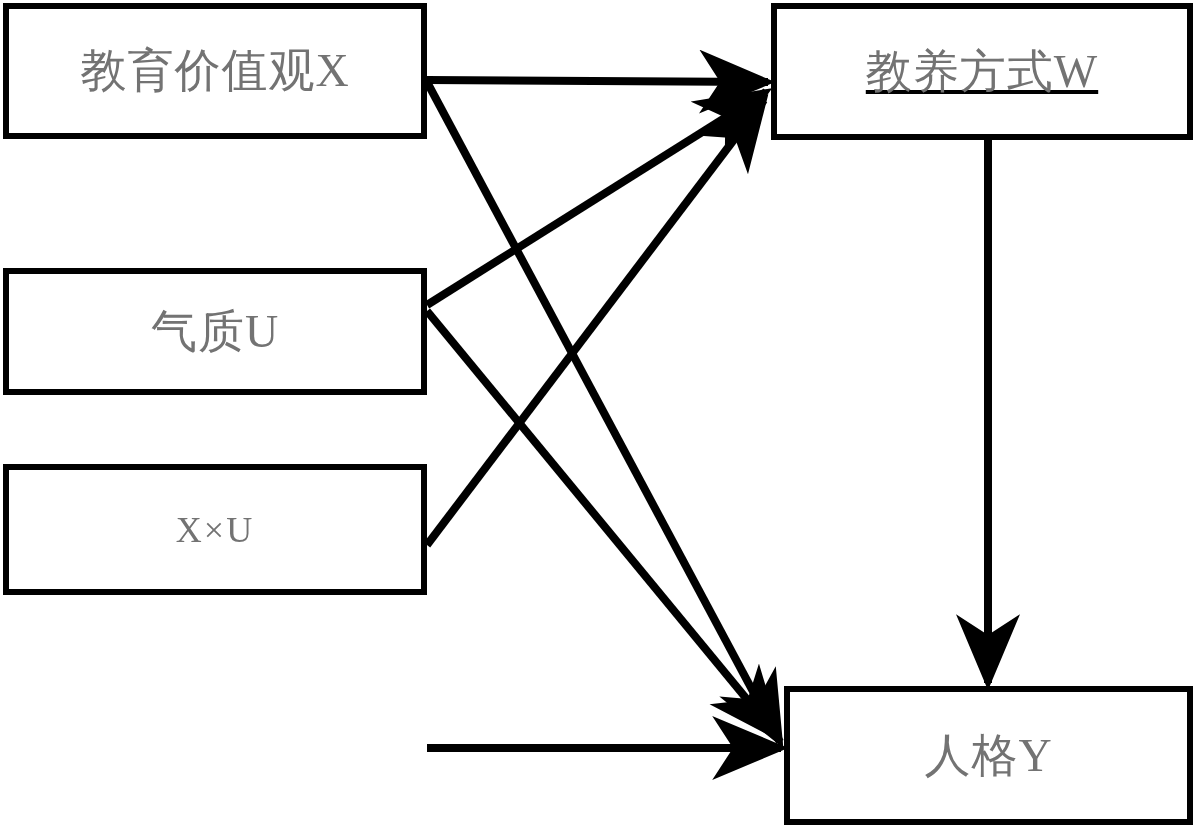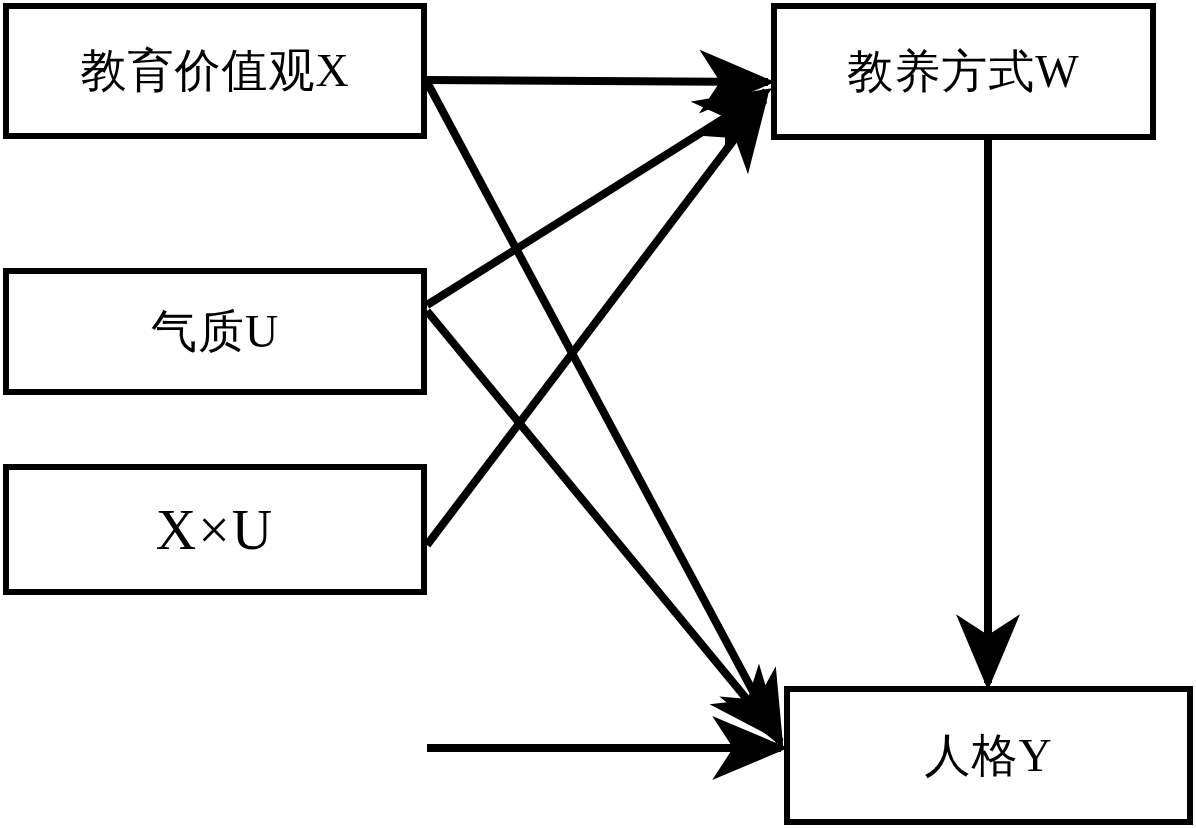--- a/index.html
+++ b/index.html
@@ -27,38 +27,38 @@
     box-sizing: border-box;
     background: #ffffff;
     border: 6px solid #000000;
     display: flex;
     align-items: center;
     justify-content: center;
     z-index: 3;
   }
   .node-label {
     font-family: "Liberation Serif", "DejaVu Serif", serif;
-    color: #000000;
+    color: #737373;
     line-height: 1;
     white-space: nowrap;
   }
   .cjk-label {
     font-size: 46px;
     letter-spacing: 1px;
   }
   .latin-label {
-    font-size: 56px;
+    font-size: 36px;
     letter-spacing: 2px;
   }
   
   #node-x      { left: 3px;   top: 3px;   width: 424px; height: 136px; }
   #node-u      { left: 3px;   top: 228px; width: 424px; height: 127px; margin-top: 40px; }
   #node-xu     { left: 3px;   top: 464px; width: 424px; height: 131px; }
   #node-uw     { left: 3px;   top: 689px; width: 424px; height: 139px; }
-  #node-w      { left: 771px; top: 3px;   width: 385px; height: 137px; }
+  #node-w      { left: 771px; top: 3px;   width: 422px; height: 137px; text-decoration: underline; }
   #node-y      { left: 784px; top: 686px; width: 409px; height: 139px; }
 </style>
 </head>
 <body>
 
 <div id="canvas">
 
   <svg id="wires" viewBox="0 0 1196 828" xmlns="http://www.w3.org/2000/svg">
     <defs>
       <marker id="ah" markerWidth="10" markerHeight="10" refX="8.6" refY="4" orient="auto" markerUnits="strokeWidth">

